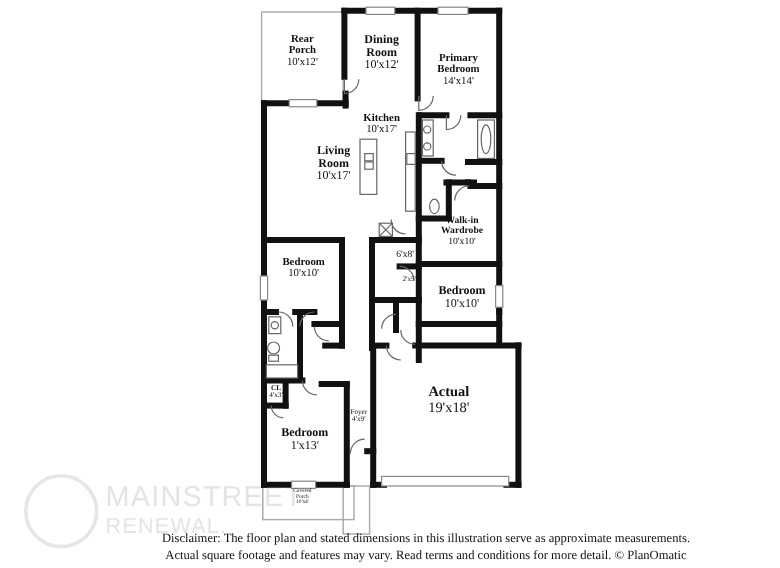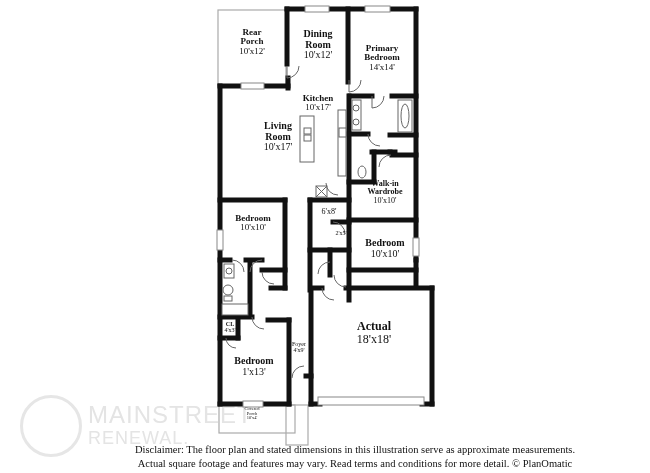--- a/index.html
+++ b/index.html
@@ -181,41 +181,41 @@
 </div>
 <div class="label" style="left:355px; top:180px; width:60px; font-size:8px;">
   <span>Walk-in</span><br>
   <span>Wardrobe</span>
   <span class="dim">10'x10'</span>
 </div>
 <div class="label sm" style="left:226px; top:214px; width:54px;">
   <span>Bedroom</span>
   <span class="dim">10'x10'</span>
 </div>
-<div class="label" style="left:313px; top:208px; width:32px; font-size:8px; font-weight:normal;">
+<div class="label" style="left:313px; top:208px; width:32px; font-size:8px; font-weight:normal;text-align:right;">
   <span>6'x8'</span>
 </div>
 <div class="label" style="left:331px; top:230px; width:20px; font-size:6px; font-weight:normal;">
   <span>2'x5'</span>
 </div>
 <div class="label md" style="left:358px; top:238px; width:54px;">
   <span>Bedroom</span>
   <span class="dim">10'x10'</span>
 </div>
 <div class="label xs" style="left:222px; top:321px; width:16px;">
   <span>CL</span>
   <span class="dim">4'x3'</span>
 </div>
 <div class="label" style="left:289px; top:341px; width:20px; font-size:6px; font-weight:normal;">
   <span>Foyer</span>
   <span class="dim">4'x9'</span>
 </div>
 <div class="label lg" style="left:335px; top:320px; width:78px;">
   <span>Actual</span>
-  <span class="dim">18'x18'</span>
+  <span class="dim">19'x18'</span>
 </div>
 <div class="label md" style="left:224px; top:356px; width:60px;">
   <span>Bedroom</span>
   <span class="dim">1'x13'</span>
 </div>
 <div class="label" style="left:240px; top:407px; width:24px; font-size:4.5px; font-weight:normal;">
   <span>Covered</span><br>
   <span>Porch</span>
   <span class="dim">10'x4'</span>
 </div>

